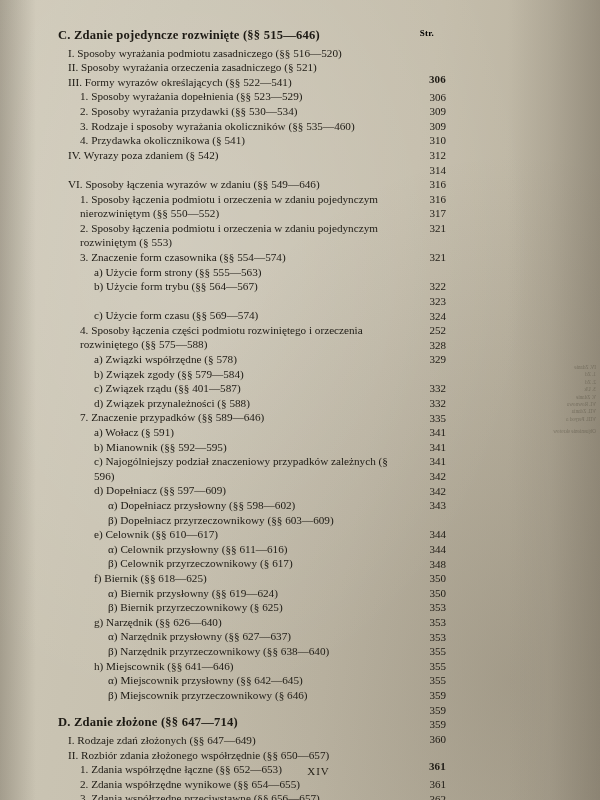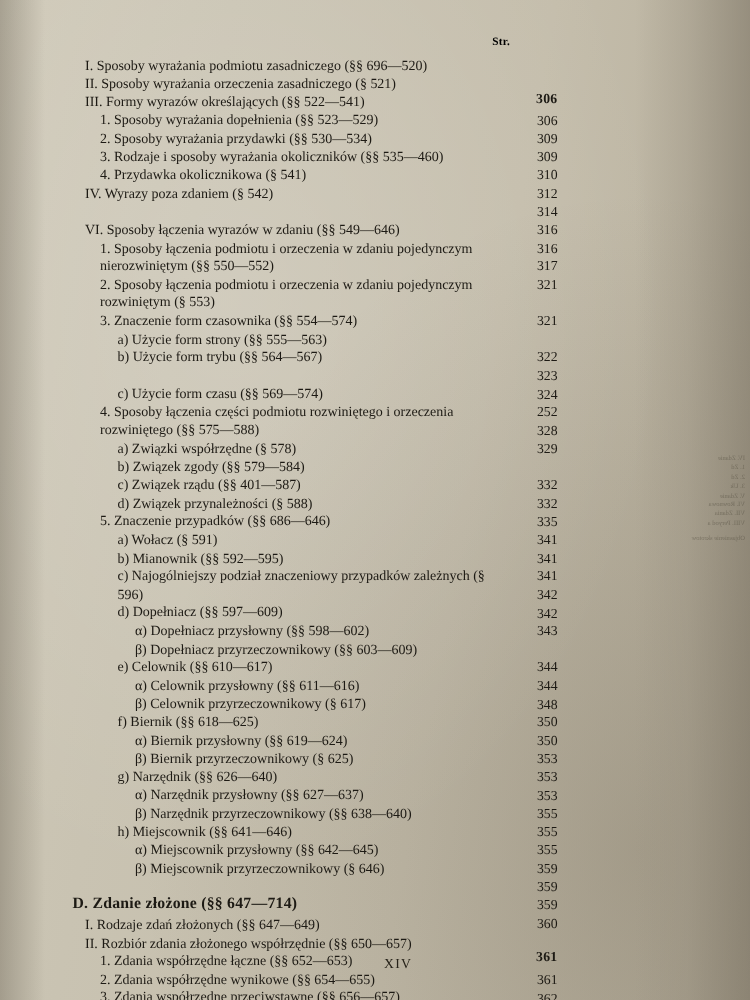--- a/index.html
+++ b/index.html
@@ -53,24 +53,24 @@
   .content {
     position: absolute;
     left: 58px;
     top: 28px;
     width: 388px;
     color: #1d1a14;
   }
 
   .str-head {
     position: absolute;
-    left: 384px;
+    left: 400px;
     top: 28px;
     width: 34px;
-    text-align: center;
+    text-align: right;
     font-size: 9px;
     font-weight: bold;
     letter-spacing: .2px;
   }
 
   .entry {
     position: relative;
     display: block;
     font-size: 11.2px;
     line-height: 14.6px;
@@ -132,22 +132,22 @@
 </head>
 <body>
 
 <div class="page">
   <div class="gutter-shadow"></div>
   <div class="bleed"></div>
 
   <div class="str-head">Str.</div>
 
   <div class="content" id="toc">
-      <div class="entry lv-a"><span class="pg">306</span></div>
-      <div class="entry lv-b sp-small"><span class="txt">I. Sposoby wyrażania podmiotu zasadniczego (§§ 696—520)</span><span class="pg">306</span></div>
+      <div class="entry lv-a"><span class="txt">C. Zdanie pojedyncze rozwinięte (§§ 515—646)</span><span class="pg">306</span></div>
+      <div class="entry lv-b sp-small"><span class="txt">I. Sposoby wyrażania podmiotu zasadniczego (§§ 516—520)</span><span class="pg">306</span></div>
       <div class="entry lv-b"><span class="txt">II. Sposoby wyrażania orzeczenia zasadniczego (§ 521)</span><span class="pg">309</span></div>
       <div class="entry lv-b"><span class="txt">III. Formy wyrazów określających (§§ 522—541)</span><span class="pg">309</span></div>
       <div class="entry lv-c"><span class="txt">1. Sposoby wyrażania dopełnienia (§§ 523—529)</span><span class="pg">310</span></div>
       <div class="entry lv-c"><span class="txt">2. Sposoby wyrażania przydawki (§§ 530—534)</span><span class="pg">312</span></div>
       <div class="entry lv-c"><span class="txt">3. Rodzaje i sposoby wyrażania okoliczników (§§ 535—460)</span><span class="pg">314</span></div>
       <div class="entry lv-c"><span class="txt">4. Przydawka okolicznikowa (§ 541)</span><span class="pg">316</span></div>
       <div class="entry lv-b"><span class="txt">IV. Wyrazy poza zdaniem (§ 542)</span><span class="pg">316</span></div>
       <div class="entry lv-b"><span class="pg">317</span></div>
       <div class="entry lv-b"><span class="txt">VI. Sposoby łączenia wyrazów w zdaniu (§§ 549—646)</span><span class="pg">321</span></div>
       <div class="entry lv-c two-line"><span class="txt">1. Sposoby łączenia podmiotu i orzeczenia w zdaniu pojedynczym nierozwiniętym (§§ 550—552)</span><span class="pg">321</span></div>
@@ -155,21 +155,21 @@
       <div class="entry lv-c"><span class="txt">3. Znaczenie form czasownika (§§ 554—574)</span><span class="pg">323</span></div>
       <div class="entry lv-d"><span class="txt">a) Użycie form strony (§§ 555—563)</span><span class="pg">324</span></div>
       <div class="entry lv-d"><span class="txt">b) Użycie form trybu (§§ 564—567)</span><span class="pg">252</span></div>
       <div class="entry lv-e"><span class="pg">328</span></div>
       <div class="entry lv-d"><span class="txt">c) Użycie form czasu (§§ 569—574)</span><span class="pg">329</span></div>
       <div class="entry lv-c two-line"><span class="txt">4. Sposoby łączenia części podmiotu rozwiniętego i orzeczenia rozwiniętego (§§ 575—588)</span><span class="pg">332</span></div>
       <div class="entry lv-d"><span class="txt">a) Związki współrzędne (§ 578)</span><span class="pg">332</span></div>
       <div class="entry lv-d"><span class="txt">b) Związek zgody (§§ 579—584)</span><span class="pg">335</span></div>
       <div class="entry lv-d"><span class="txt">c) Związek rządu (§§ 401—587)</span><span class="pg">341</span></div>
       <div class="entry lv-d"><span class="txt">d) Związek przynależności (§ 588)</span><span class="pg">341</span></div>
-      <div class="entry lv-c"><span class="txt">5. Znaczenie przypadków (§§ 686—646)</span><span class="pg">341</span></div>
+      <div class="entry lv-c"><span class="txt">7. Znaczenie przypadków (§§ 589—646)</span><span class="pg">341</span></div>
       <div class="entry lv-d"><span class="txt">a) Wołacz (§ 591)</span><span class="pg">342</span></div>
       <div class="entry lv-d"><span class="txt">b) Mianownik (§§ 592—595)</span><span class="pg">342</span></div>
       <div class="entry lv-d"><span class="txt">c) Najogólniejszy podział znaczeniowy przypadków zależnych (§ 596)</span><span class="pg">343</span></div>
       <div class="entry lv-d"><span class="txt">d) Dopełniacz (§§ 597—609)</span><span class="pg">344</span></div>
       <div class="entry lv-e"><span class="txt">α) Dopełniacz przysłowny (§§ 598—602)</span><span class="pg">344</span></div>
       <div class="entry lv-e"><span class="txt">β) Dopełniacz przyrzeczownikowy (§§ 603—609)</span><span class="pg">348</span></div>
       <div class="entry lv-d"><span class="txt">e) Celownik (§§ 610—617)</span><span class="pg">350</span></div>
       <div class="entry lv-e"><span class="txt">α) Celownik przysłowny (§§ 611—616)</span><span class="pg">350</span></div>
       <div class="entry lv-e"><span class="txt">β) Celownik przyrzeczownikowy (§ 617)</span><span class="pg">353</span></div>
       <div class="entry lv-d"><span class="txt">f) Biernik (§§ 618—625)</span><span class="pg">353</span></div>

